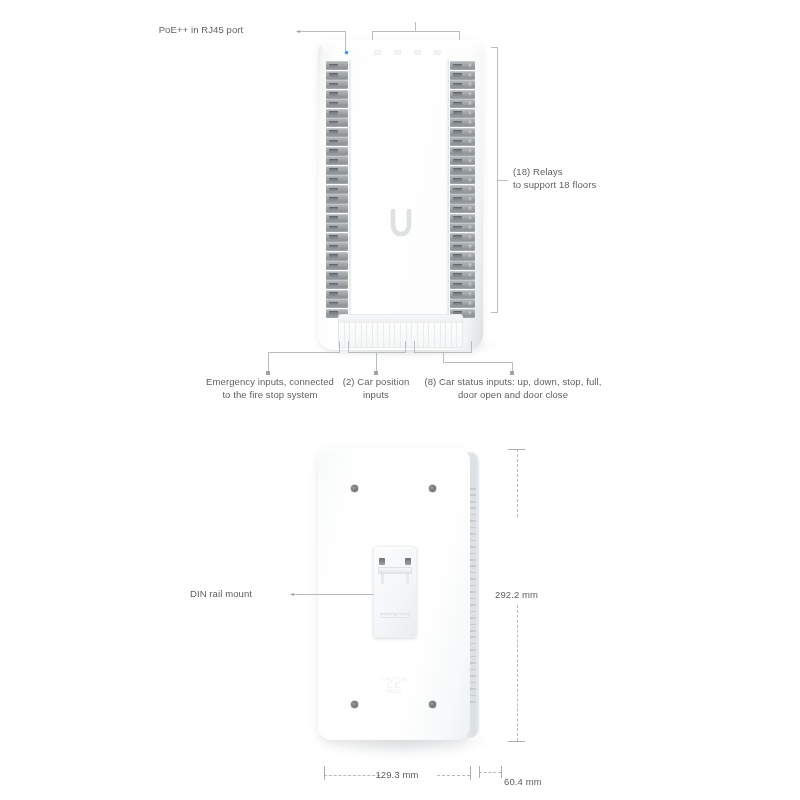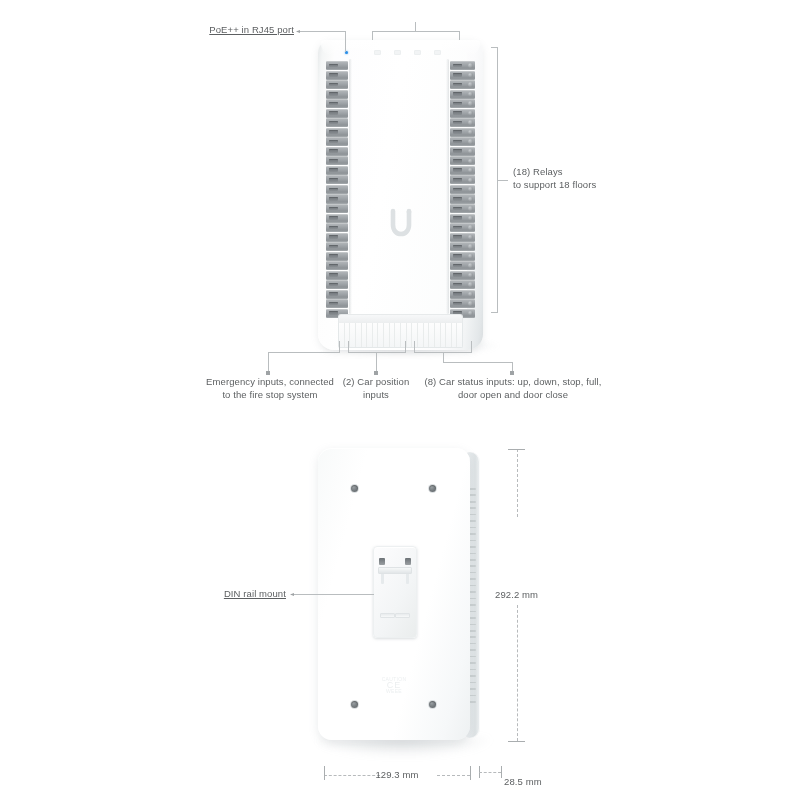--- a/index.html
+++ b/index.html
@@ -13,21 +13,21 @@
   #root { position: relative; width: 800px; height: 800px; background: #fff; }
 
   .lbl {
     position: absolute;
     font-size: 9.5px;
     line-height: 12.5px;
     color: #5c5f61;
     letter-spacing: 0.1px;
     white-space: pre-line;
   }
-  .lbl.r { text-align: right; text-decoration: underline; }
+  .lbl.r { text-align: center; }
   .lbl.c { text-align: center; }
   .lbl.l { text-align: left; }
 
   .line { position: absolute; background: #b9bdbf; }
   .hline { height: 1px; }
   .vline { width: 1px; }
   .dim-dash-h {
     position: absolute; height: 0;
     border-top: 1px dashed #b7babc;
   }
@@ -420,32 +420,32 @@
       <div class="reg-marks">
         <div>CAUTION</div>
         <div class="reg-big">CE</div>
         <div>WEEE</div>
       </div>
     </div>
   </div>
 
   <div class="line hline" style="left:294px; top:594px; width:80px;"></div>
   <div class="tick" style="left:290px; top:593px; width:4px; height:3px; clip-path:polygon(0 50%,100% 0,100% 100%); background:#9fa3a5;"></div>
-  <div class="lbl r" style="left:140px; top:588px; width:146px;">DIN rail mount</div>
+  <div class="lbl r" style="left:148px; top:588px; width:146px;">DIN rail mount</div>
 
   <div class="dim-dash-v" style="left:517px; top:449px; height:68px;"></div>
   <div class="dim-dash-v" style="left:517px; top:605px; height:136px;"></div>
   <div class="line hline" style="left:508px; top:449px; width:17px; background:#a9adaf;"></div>
   <div class="line hline" style="left:508px; top:741px; width:17px; background:#a9adaf;"></div>
   <div class="lbl l" style="left:495px; top:589px; width:70px;">292.2 mm</div>
 
   <div class="dim-dash-h" style="left:324px; top:775px; width:56px;"></div>
   <div class="dim-dash-h" style="left:437px; top:775px; width:33px;"></div>
   <div class="line vline" style="left:324px; top:766px; height:14px; background:#a9adaf;"></div>
   <div class="line vline" style="left:470px; top:766px; height:14px; background:#a9adaf;"></div>
   <div class="lbl c" style="left:352px; top:769px; width:90px;">129.3 mm</div>
 
   <div class="line vline" style="left:479px; top:766px; height:12px; background:#a9adaf;"></div>
   <div class="line vline" style="left:501px; top:766px; height:12px; background:#a9adaf;"></div>
   <div class="dim-dash-h" style="left:479px; top:772px; width:22px;"></div>
-  <div class="lbl l" style="left:504px; top:776px; width:70px;">28.5 mm</div>
+  <div class="lbl l" style="left:504px; top:776px; width:70px;">60.4 mm</div>
 
 </div>
 
 </body></html>

